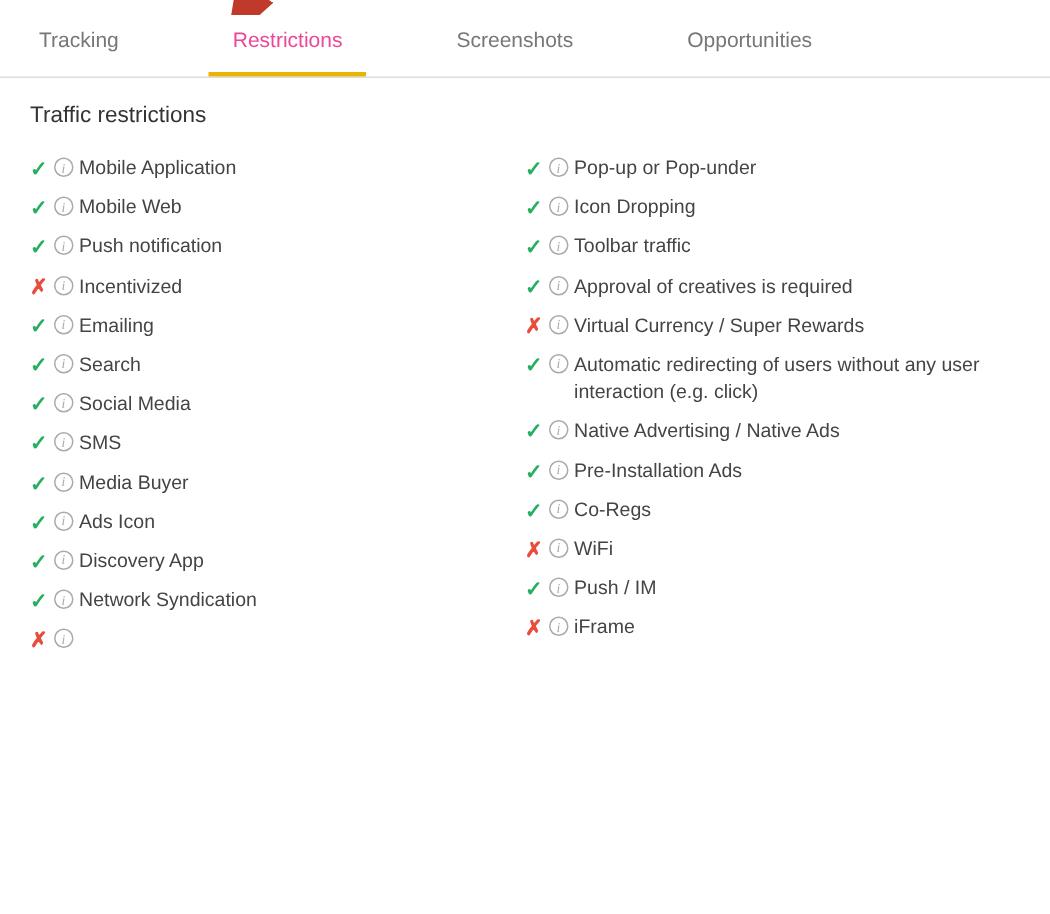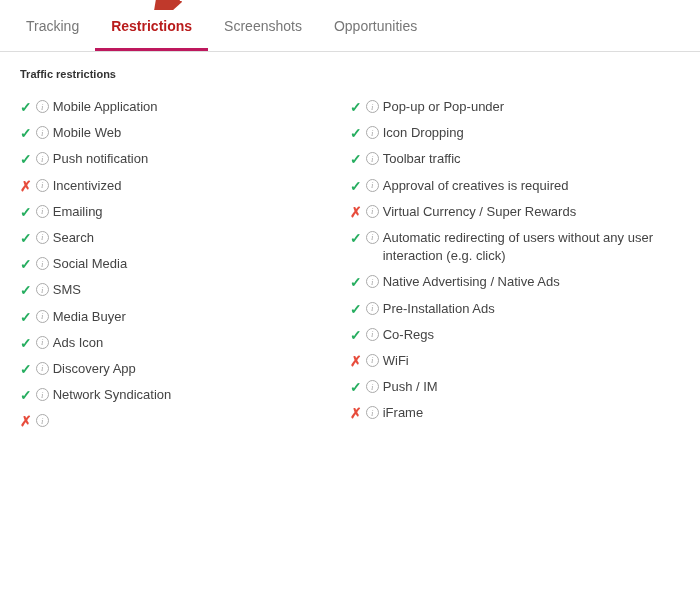--- a/index.html
+++ b/index.html
@@ -9,42 +9,43 @@
       background: #fff;
       color: #333;
       width: 700px;
       min-height: 609px;
     }
 
     .tabs {
       display: flex;
       border-bottom: 1px solid #ddd;
       padding: 0 10px;
+      gap: 44px;
     }
     .tab {
       padding: 18px 16px 14px;
       cursor: pointer;
       font-size: 14px;
       color: #777;
       position: relative;
       white-space: nowrap;
     }
     .tab.active {
-      color: #b91c1c;
-      font-weight: bold;
-      border-bottom: 3px solid #be185d;
+      color: #ec4899;
+      font-weight: normal;
+      border-bottom: 3px solid #eab308;
     }
 
     .content {
       padding: 16px 20px;
     }
 
     .section-title {
-      font-size: 11px;
-      font-weight: bold;
+      font-size: 15px;
+      font-weight: normal;
       color: #333;
       margin-bottom: 14px;
     }
 
     .restrictions-grid {
       display: grid;
       grid-template-columns: 1fr 1fr;
       gap: 0;
     }
 

